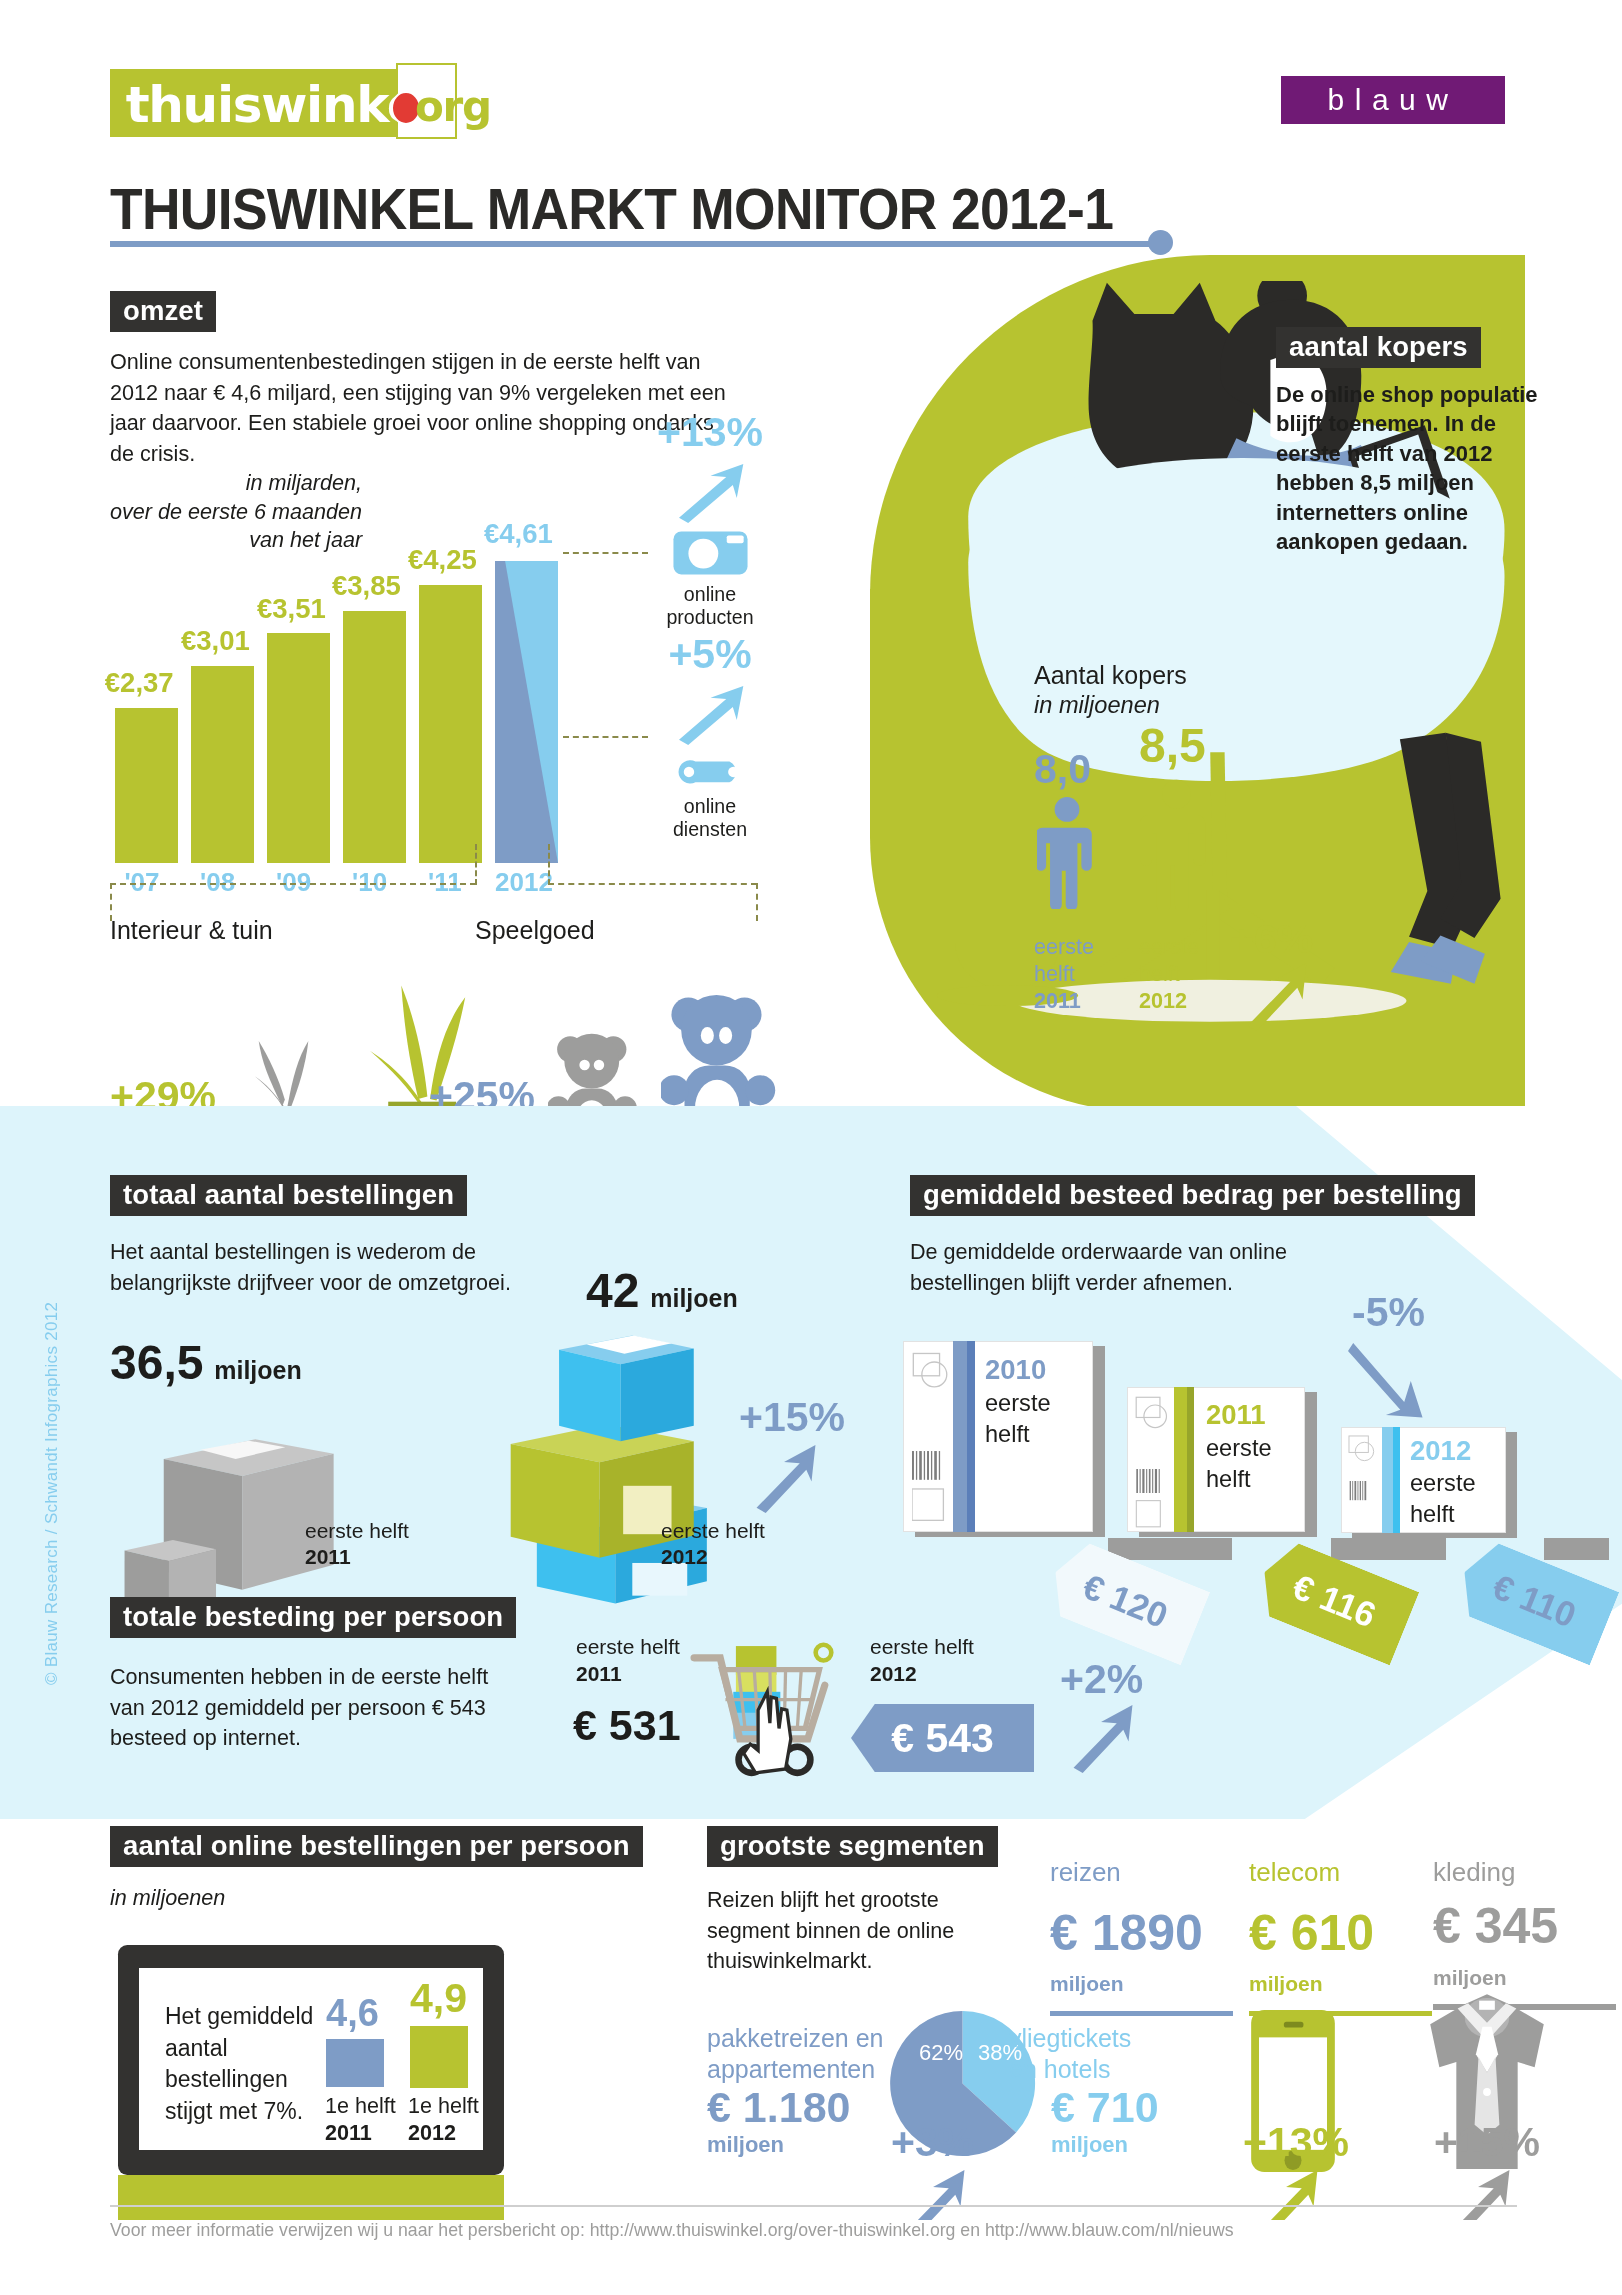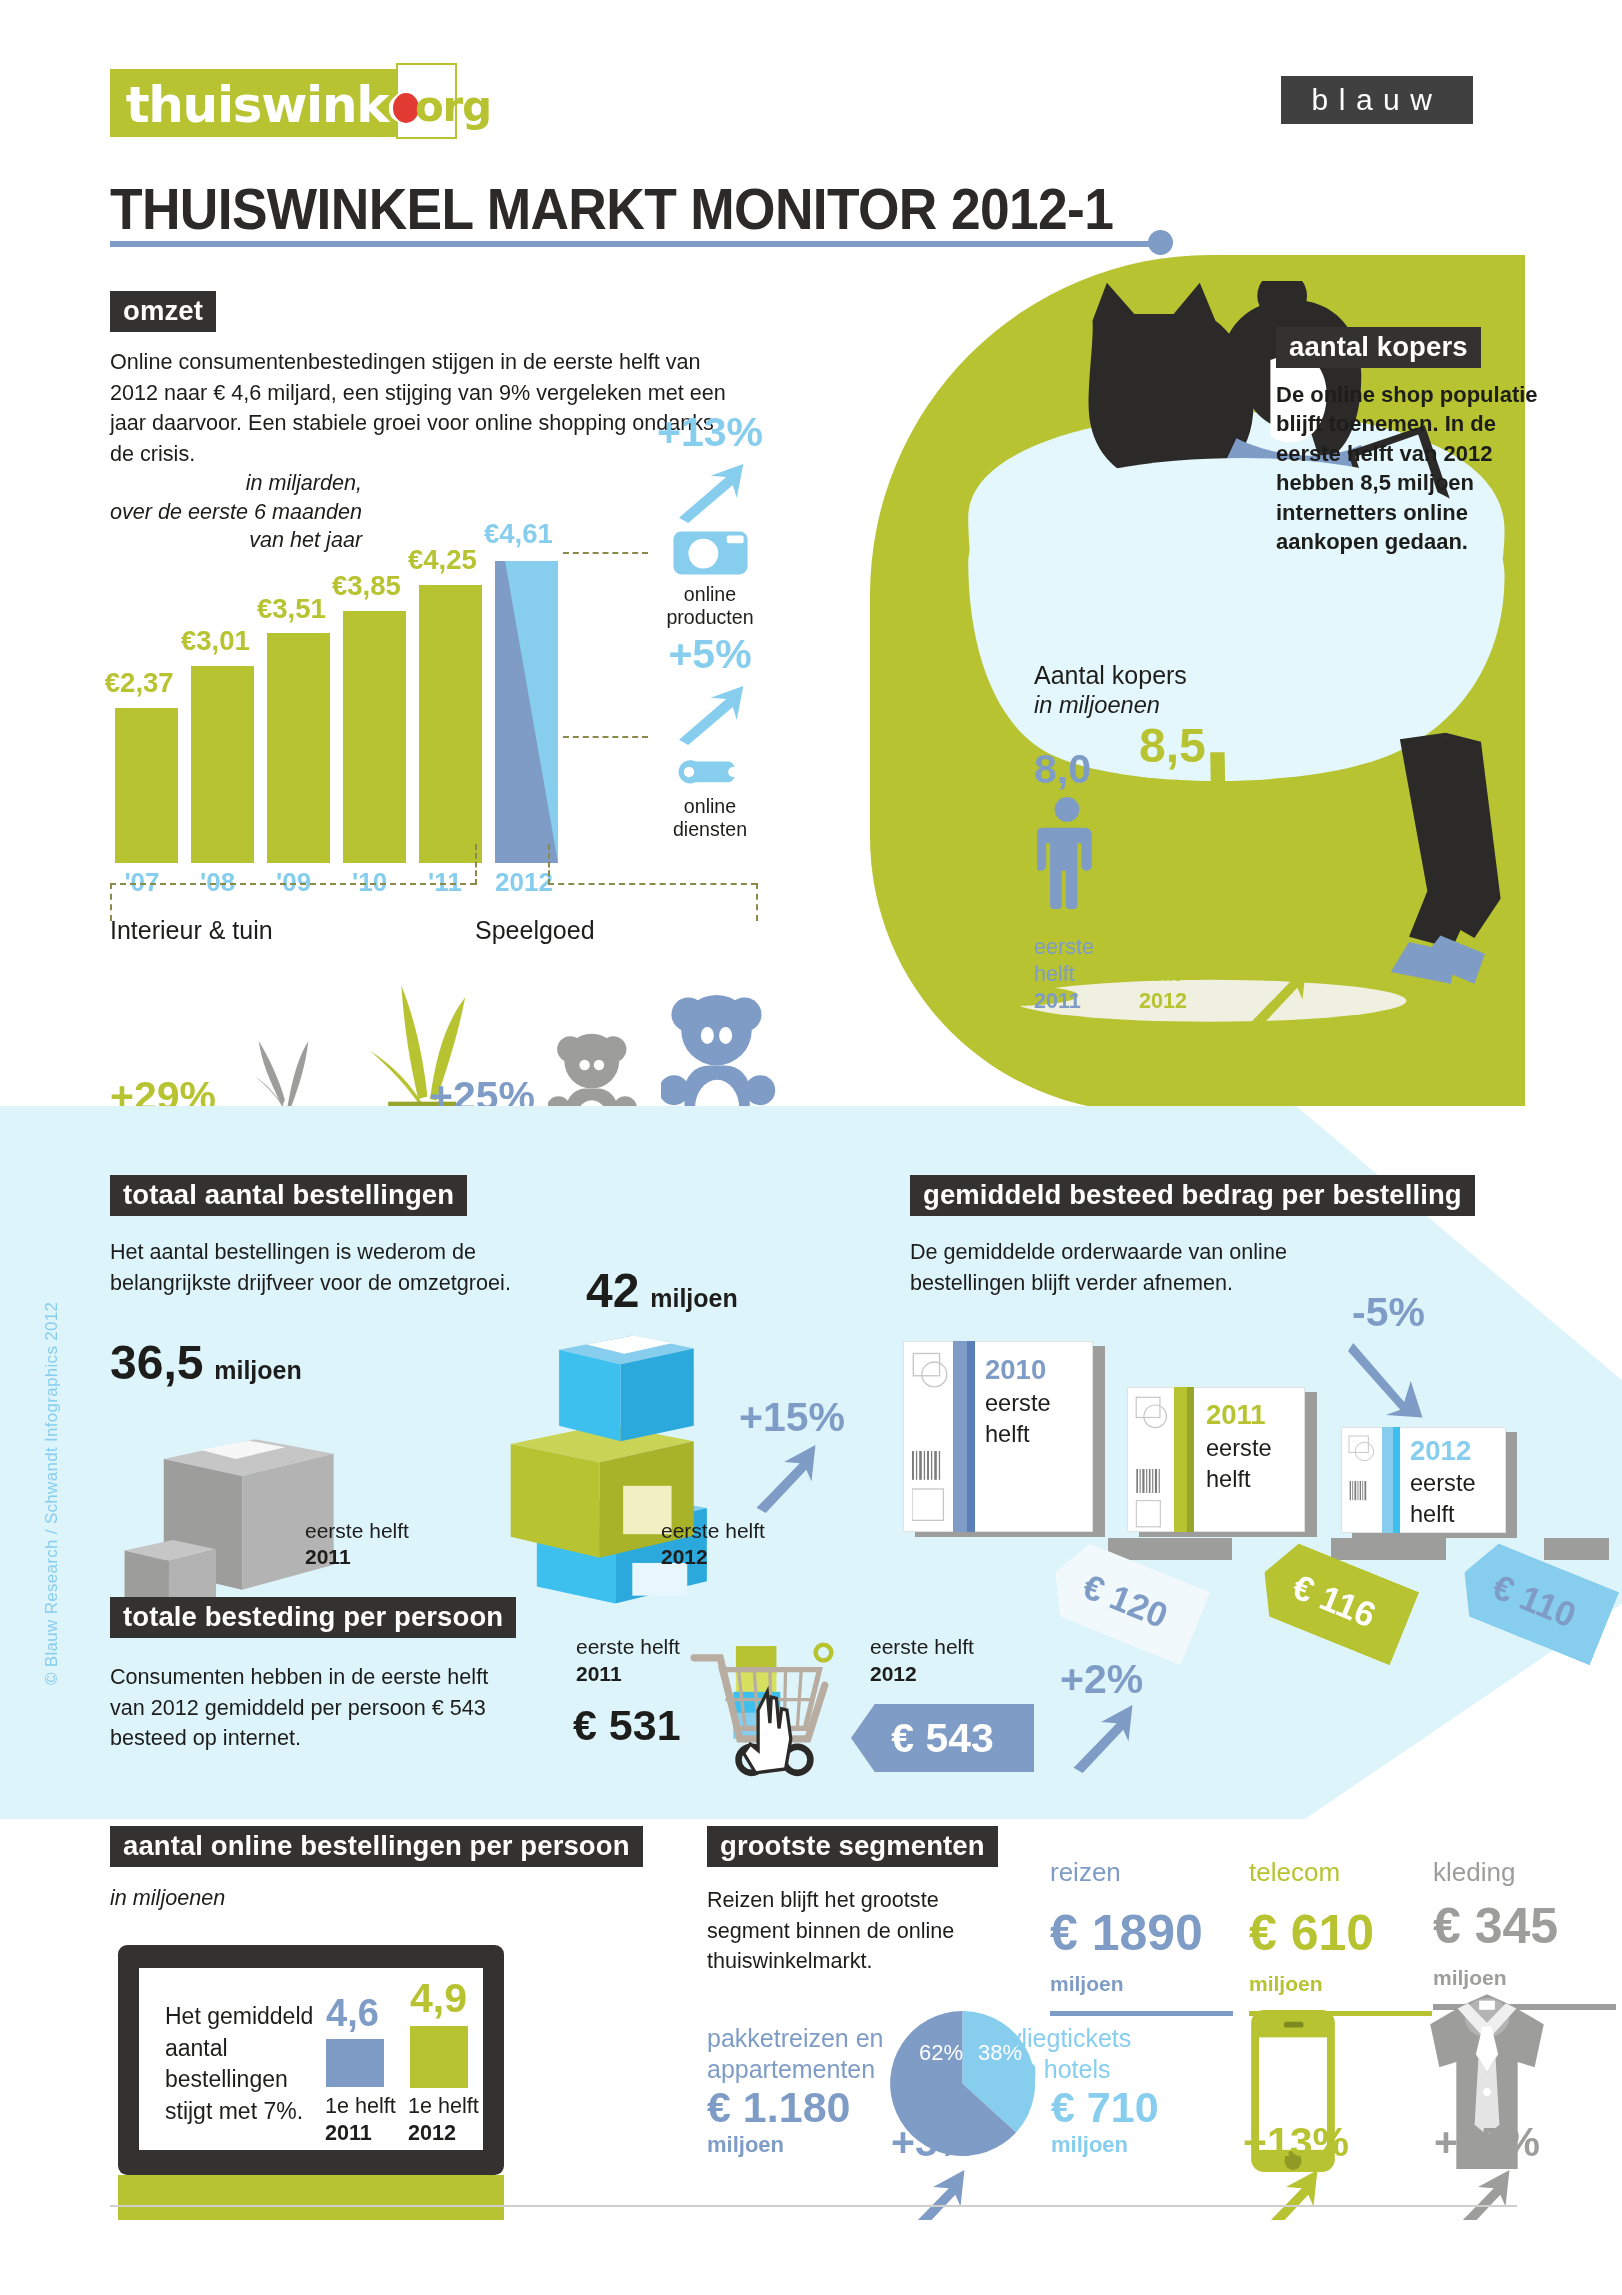--- a/index.html
+++ b/index.html
@@ -50,22 +50,22 @@
   .logo-tw .dot {
     position:absolute; left:281px; top:22px; width:30px; height:34px;
     background:#e23b34; border-radius:50%; border:2.6px solid #ffffff;
   }
   .logo-tw .orgtext {
     position:absolute; left:305px; top:13px; font-size:42px; font-weight:bold;
     color:#b7c330; font-family:"DejaVu Sans", sans-serif; letter-spacing:-1.3px;
   }
 
   .logo-blauw {
-    position:absolute; left:1281px; top:76px; width:192px; height:48px;
-    background:#404040; color:#fff; font-size:30px; letter-spacing:10.5px;
+    position:absolute; left:1281px; top:76px; width:224px; height:48px;
+    background:#701a75; color:#fff; font-size:30px; letter-spacing:10.5px;
     display:flex; align-items:center; justify-content:center; font-weight:300;
     font-family:"Liberation Sans", sans-serif;
   }
 
   .main-title {
     position:absolute; left:110px; top:175px;
     font-size: 58px; font-weight: bold; color:#2b2a28; letter-spacing:-0.7px;
     font-family:"Liberation Sans", sans-serif;
     white-space: nowrap;
     transform: scaleX(0.92); transform-origin: left center;
@@ -668,15 +668,16 @@
     <path d="M10 102 L76 34 L52 32 L100 6 L94 62 L86 44 L24 110 Z" fill="#b7c330"></path>
   </svg>
 
   <div class="abs" style="left:1434px;top:2119px;font-size:41px;font-weight:bold;color:#9d9d9c;">+15%</div>
   <svg class="abs" style="left:1444px;top:2166px;" width="72" height="72" viewBox="0 0 110 110">
     <path d="M10 102 L76 34 L52 32 L100 6 L94 62 L86 44 L24 110 Z" fill="#9d9d9c"></path>
   </svg>
 
   <div class="abs" style="left:0;top:2220px;width:1623px;height:76px;background:#ffffff;"></div>
   <div class="footer-rule"></div>
+  <div class="footer-txt">Voor meer informatie verwijzen wij u naar het persbericht op:  http://www.thuiswinkel.org/over-thuiswinkel.org en http://www.blauw.com/nl/nieuws</div>
 
 </div>
 
 
 </body></html>

